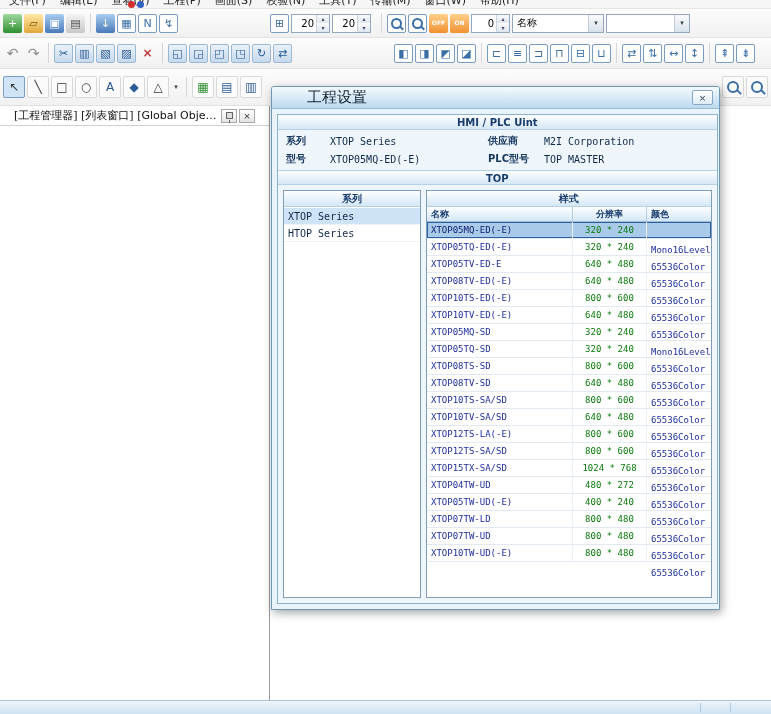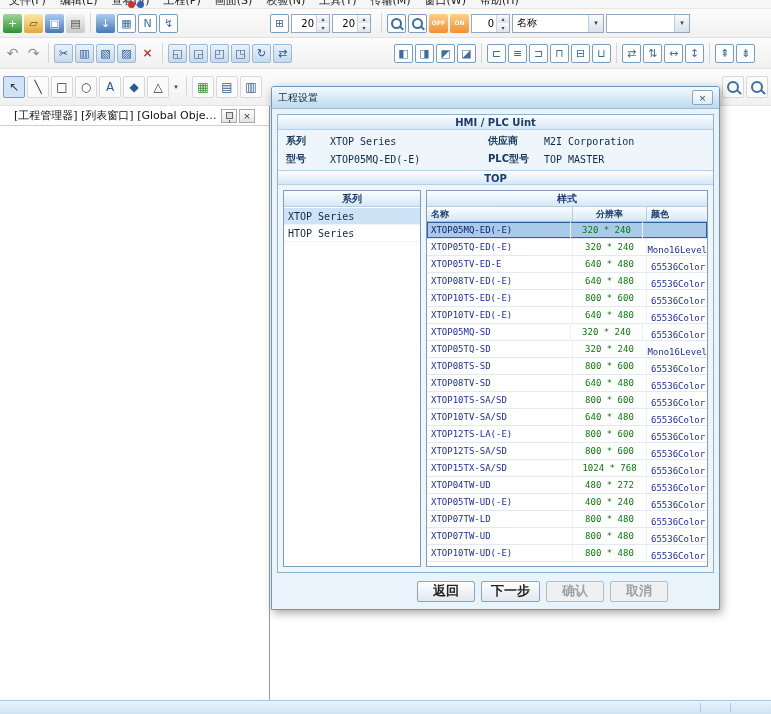--- a/index.html
+++ b/index.html
@@ -93,25 +93,25 @@
 .sb-sep { position:absolute; top:2px; bottom:2px; width:1px; background:#b0c8da; }
 .sb-sep.s1 { right:70px; } .sb-sep.s2 { right:40px; }
 
 
 .dialog { position:absolute; left:271px; top:86px; width:449px; height:524px; background:#e9f3fb;
           border:1px solid #6e96b8; border-radius:3px 3px 0 0; box-shadow:2px 3px 10px rgba(0,0,0,0.35);
           display:flex; flex-direction:column; }
 .dlg-title { height:22px; display:flex; align-items:center; padding:0 6px;
              background:linear-gradient(#f4fafe,#bdd9ee); border-bottom:1px solid #9cbcd4;
              border-radius:2px 2px 0 0; flex:none; }
-.dlg-title-text { font-size:10px; color:#112233; }
+.dlg-title-text { font-size:15px; color:#112233;margin-left:29px; }
 .dlg-close { margin-left:auto; width:21px; height:15px; border:1px solid #8aa8c4; border-radius:2px;
              background:linear-gradient(#fff,#dcebf6); display:flex; align-items:center; justify-content:center;
              font-size:9px; color:#334455; }
-.dlg-body { flex:1; display:flex; flex-direction:column; padding:5px; min-height:0; }
+.dlg-body { flex:1; display:flex; flex-direction:row; padding:5px; min-height:0; }
 .dlg-inner { flex:1; display:flex; flex-direction:column; border:1px solid #8fb2cc; background:#eef6fc; min-height:0; }
 .hdr-bar { height:15px; line-height:15px; text-align:center; font-size:10px; font-weight:bold; color:#1a3c6e;
            background:linear-gradient(#fcfeff,#d5e7f6); border-bottom:1px solid #b5cfe4; flex:none; }
 .top-bar { border-top:1px solid #b5cfe4; }
 .info-grid { display:grid; grid-template-columns:44px 158px 56px 1fr; padding:4px 8px; row-gap:4px;
              font-size:10px; align-items:center; flex:none; }
 .info-grid > .lbl { font-weight:bold; color:#16365c; }
 .info-grid > .val { font-family:"DejaVu Sans Mono","Liberation Mono",monospace; color:#102848; font-size:10px; }
 .panels { flex:1; display:flex; gap:5px; padding:5px; min-height:0; }
 .series-panel { width:138px; border:1px solid #7f9db9; background:#fff; display:flex; flex-direction:column; flex:none; }

